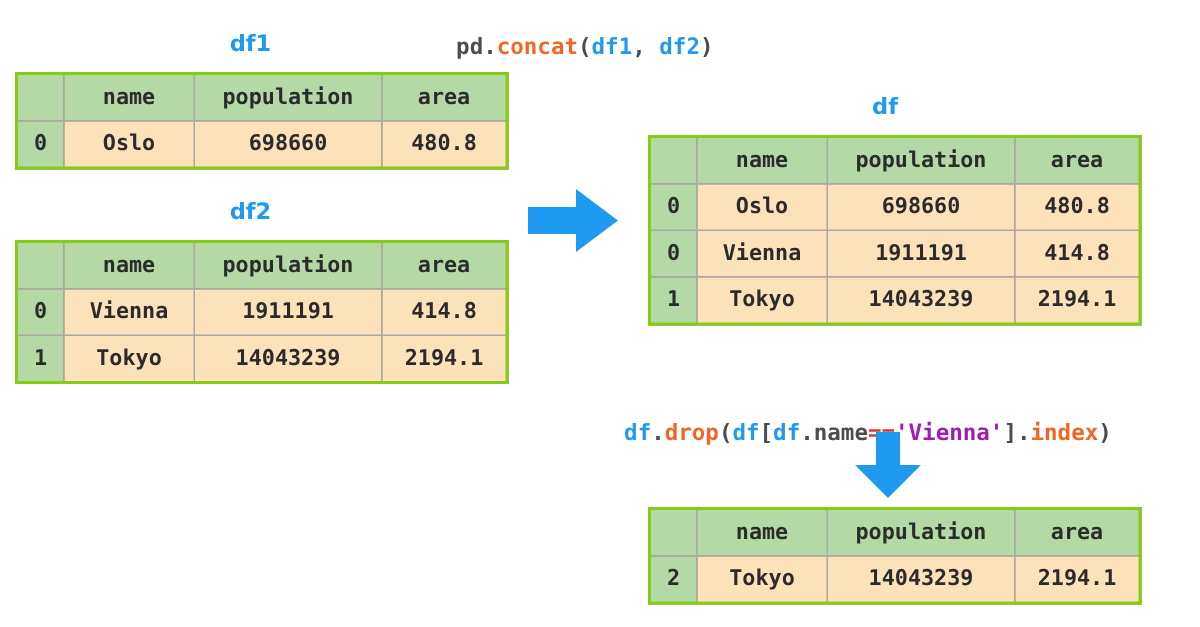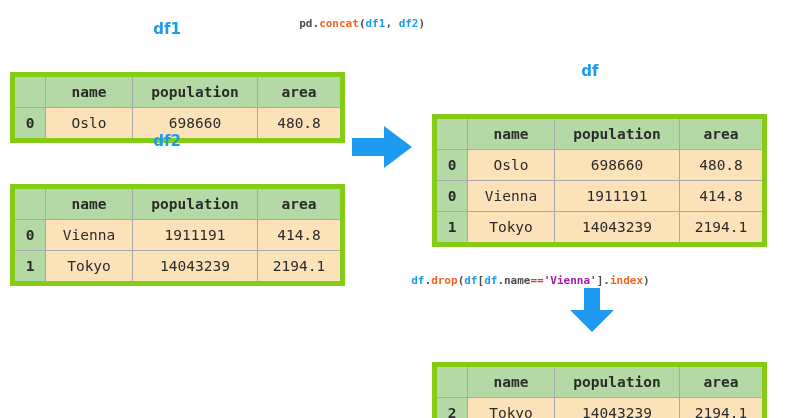--- a/index.html
+++ b/index.html
@@ -14,21 +14,21 @@
     overflow: hidden;
     font-family: "DejaVu Sans", sans-serif;
   }
 
   
   .abs { position: absolute; }
 
   
   .code {
     font-family: "DejaVu Sans Mono", monospace;
-    font-size: 11px;
+    font-size: 15px;
     font-weight: bold;
     white-space: pre;
     letter-spacing: 0px;
   }
   .tok-plain  { color: #4d4d4d; }
   .tok-fn     { color: #f26522; }
   .tok-var    { color: #1e9bf0; }
   .tok-str    { color: #a21caf; }
   .tok-op     { color: #d63a3a; }
 
@@ -40,31 +40,30 @@
     color: #1e9bf0;
     text-align: center;
   }
 
   
   table.df {
     border-collapse: collapse;
     font-family: "DejaVu Sans Mono", monospace;
     font-size: 14.5px;
     color: #2b2b2b;
-    border: 5px solid #84cc16;
+    border: 2px solid #84cc16;
     background: #a16207;
-    margin-top: 24px;
   }
   table.df th, table.df td {
     border: 1px solid #a9a9a9;
     padding: 0;
     height: 30px;
     line-height: 30px;
     text-align: center;
-    font-weight: normal;
+    font-weight: bold;
   }
   table.df th {
     background: #b5d9a5;
     font-weight: bold;
   }
   table.df td.idx {
     background: #b5d9a5;
     font-weight: bold;
   }
   table.df td.val {

